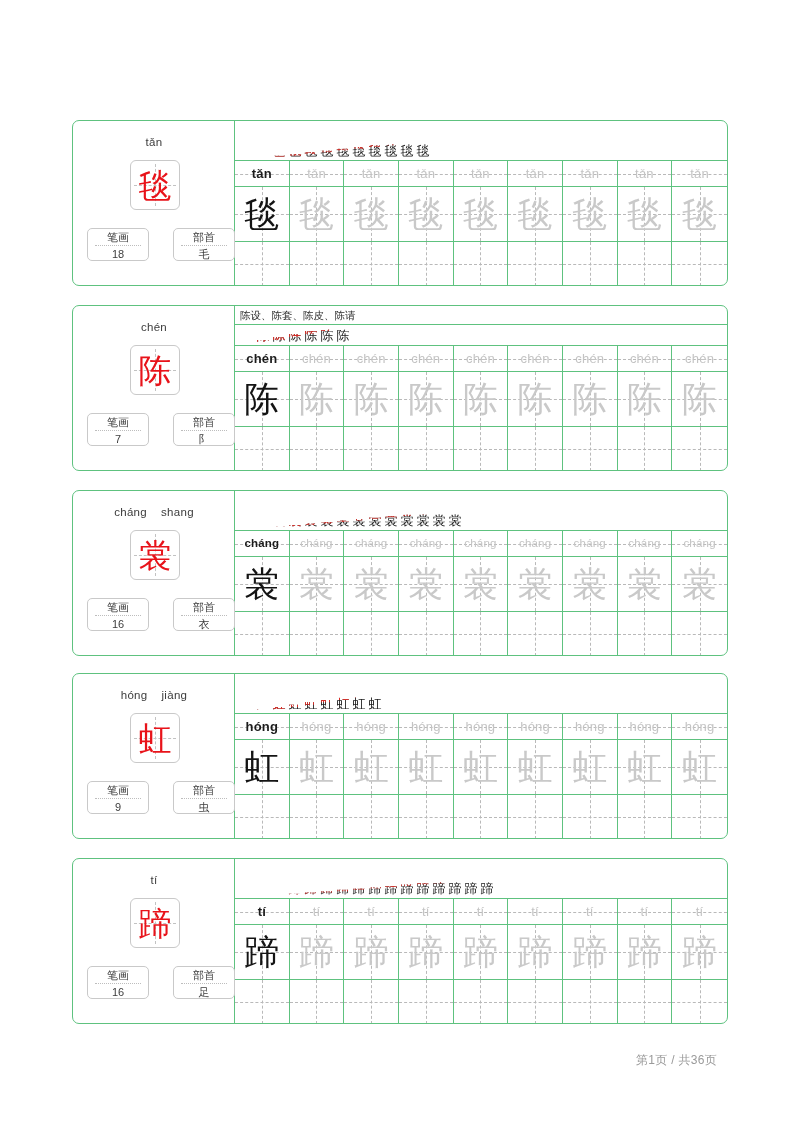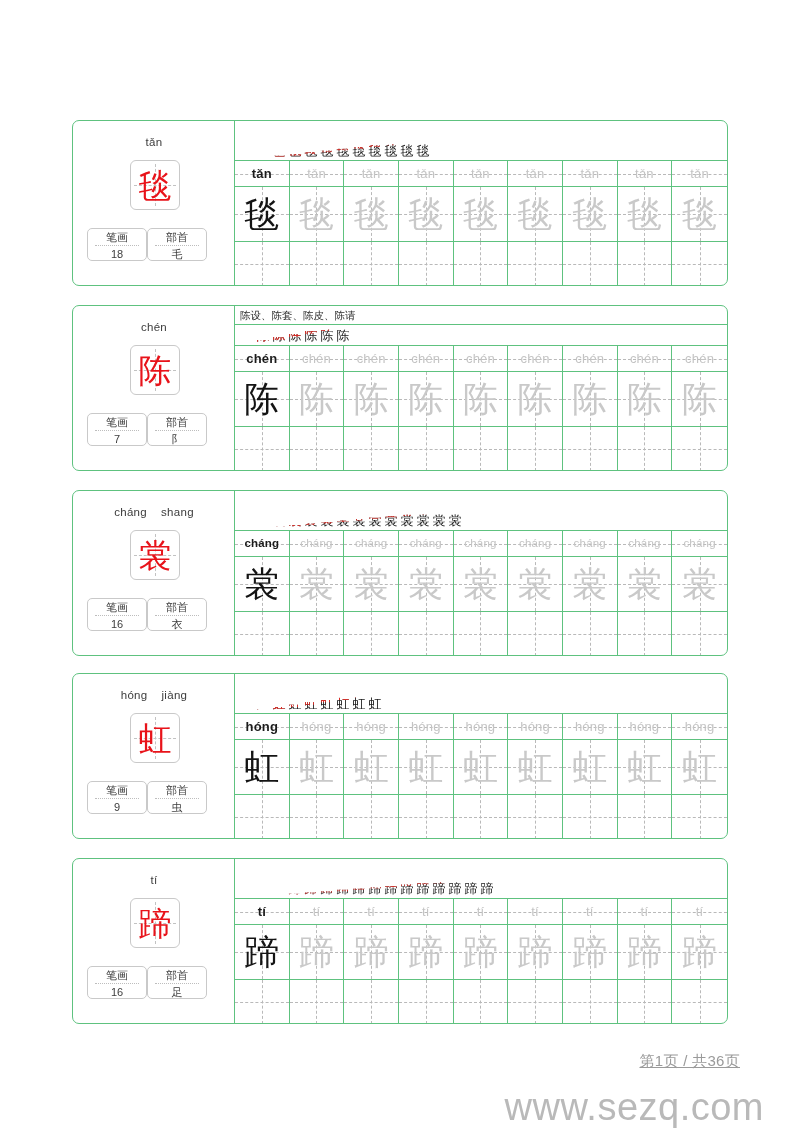--- a/index.html
+++ b/index.html
@@ -138,21 +138,21 @@
     justify-content: center;
     font-family: "DejaVu Sans", "Liberation Sans", sans-serif;
     font-size: 33px;
     line-height: 1;
     color: #e8131a;
   }
   .attrs {
     position: absolute;
     left: 14px;
     top: 107px;
-    width: 120px;
+    width: 148px;
     display: flex;
     justify-content: space-between;
   }
   .attr {
     width: 62px;
     height: 33px;
     border: 1px solid #c9c9c9;
     border-radius: 5px;
     box-sizing: border-box;
     background: #fff;
@@ -301,26 +301,25 @@
     font-family: "DejaVu Sans", "Liberation Sans", sans-serif;
     font-size: 35px;
     line-height: 1;
   }
   .tr-text.solid { color: #141414; }
   .tr-text.ghost { color: #c9c9c9; }
 
   
   .footer {
     position: absolute;
-    right: 60px;
+    right: 83px;
     top: 1052px;
-    font-size: 15px;
+    font-size: 12px;
     color: #9a9a9a;
     letter-spacing: 0.3px;
-    text-decoration: underline;
   }
   .watermark {
     position: absolute;
     right: 36px;
     top: 1086px;
     font-size: 38px;
     color: #b9b9b9;
     letter-spacing: 0.5px;
     font-family: "Liberation Sans", sans-serif;
   }
@@ -1069,15 +1068,14 @@
             <div class="cell">
               <div class="cross-v"></div>
               <div class="cross-h"></div>
             </div>
           </div>
         </div>
       </div>
     </div>
 
   <div class="footer">第1页 / 共36页</div>
-  <div class="watermark">www.sezq.com</div>
 
 </div>
 
 </body></html>

